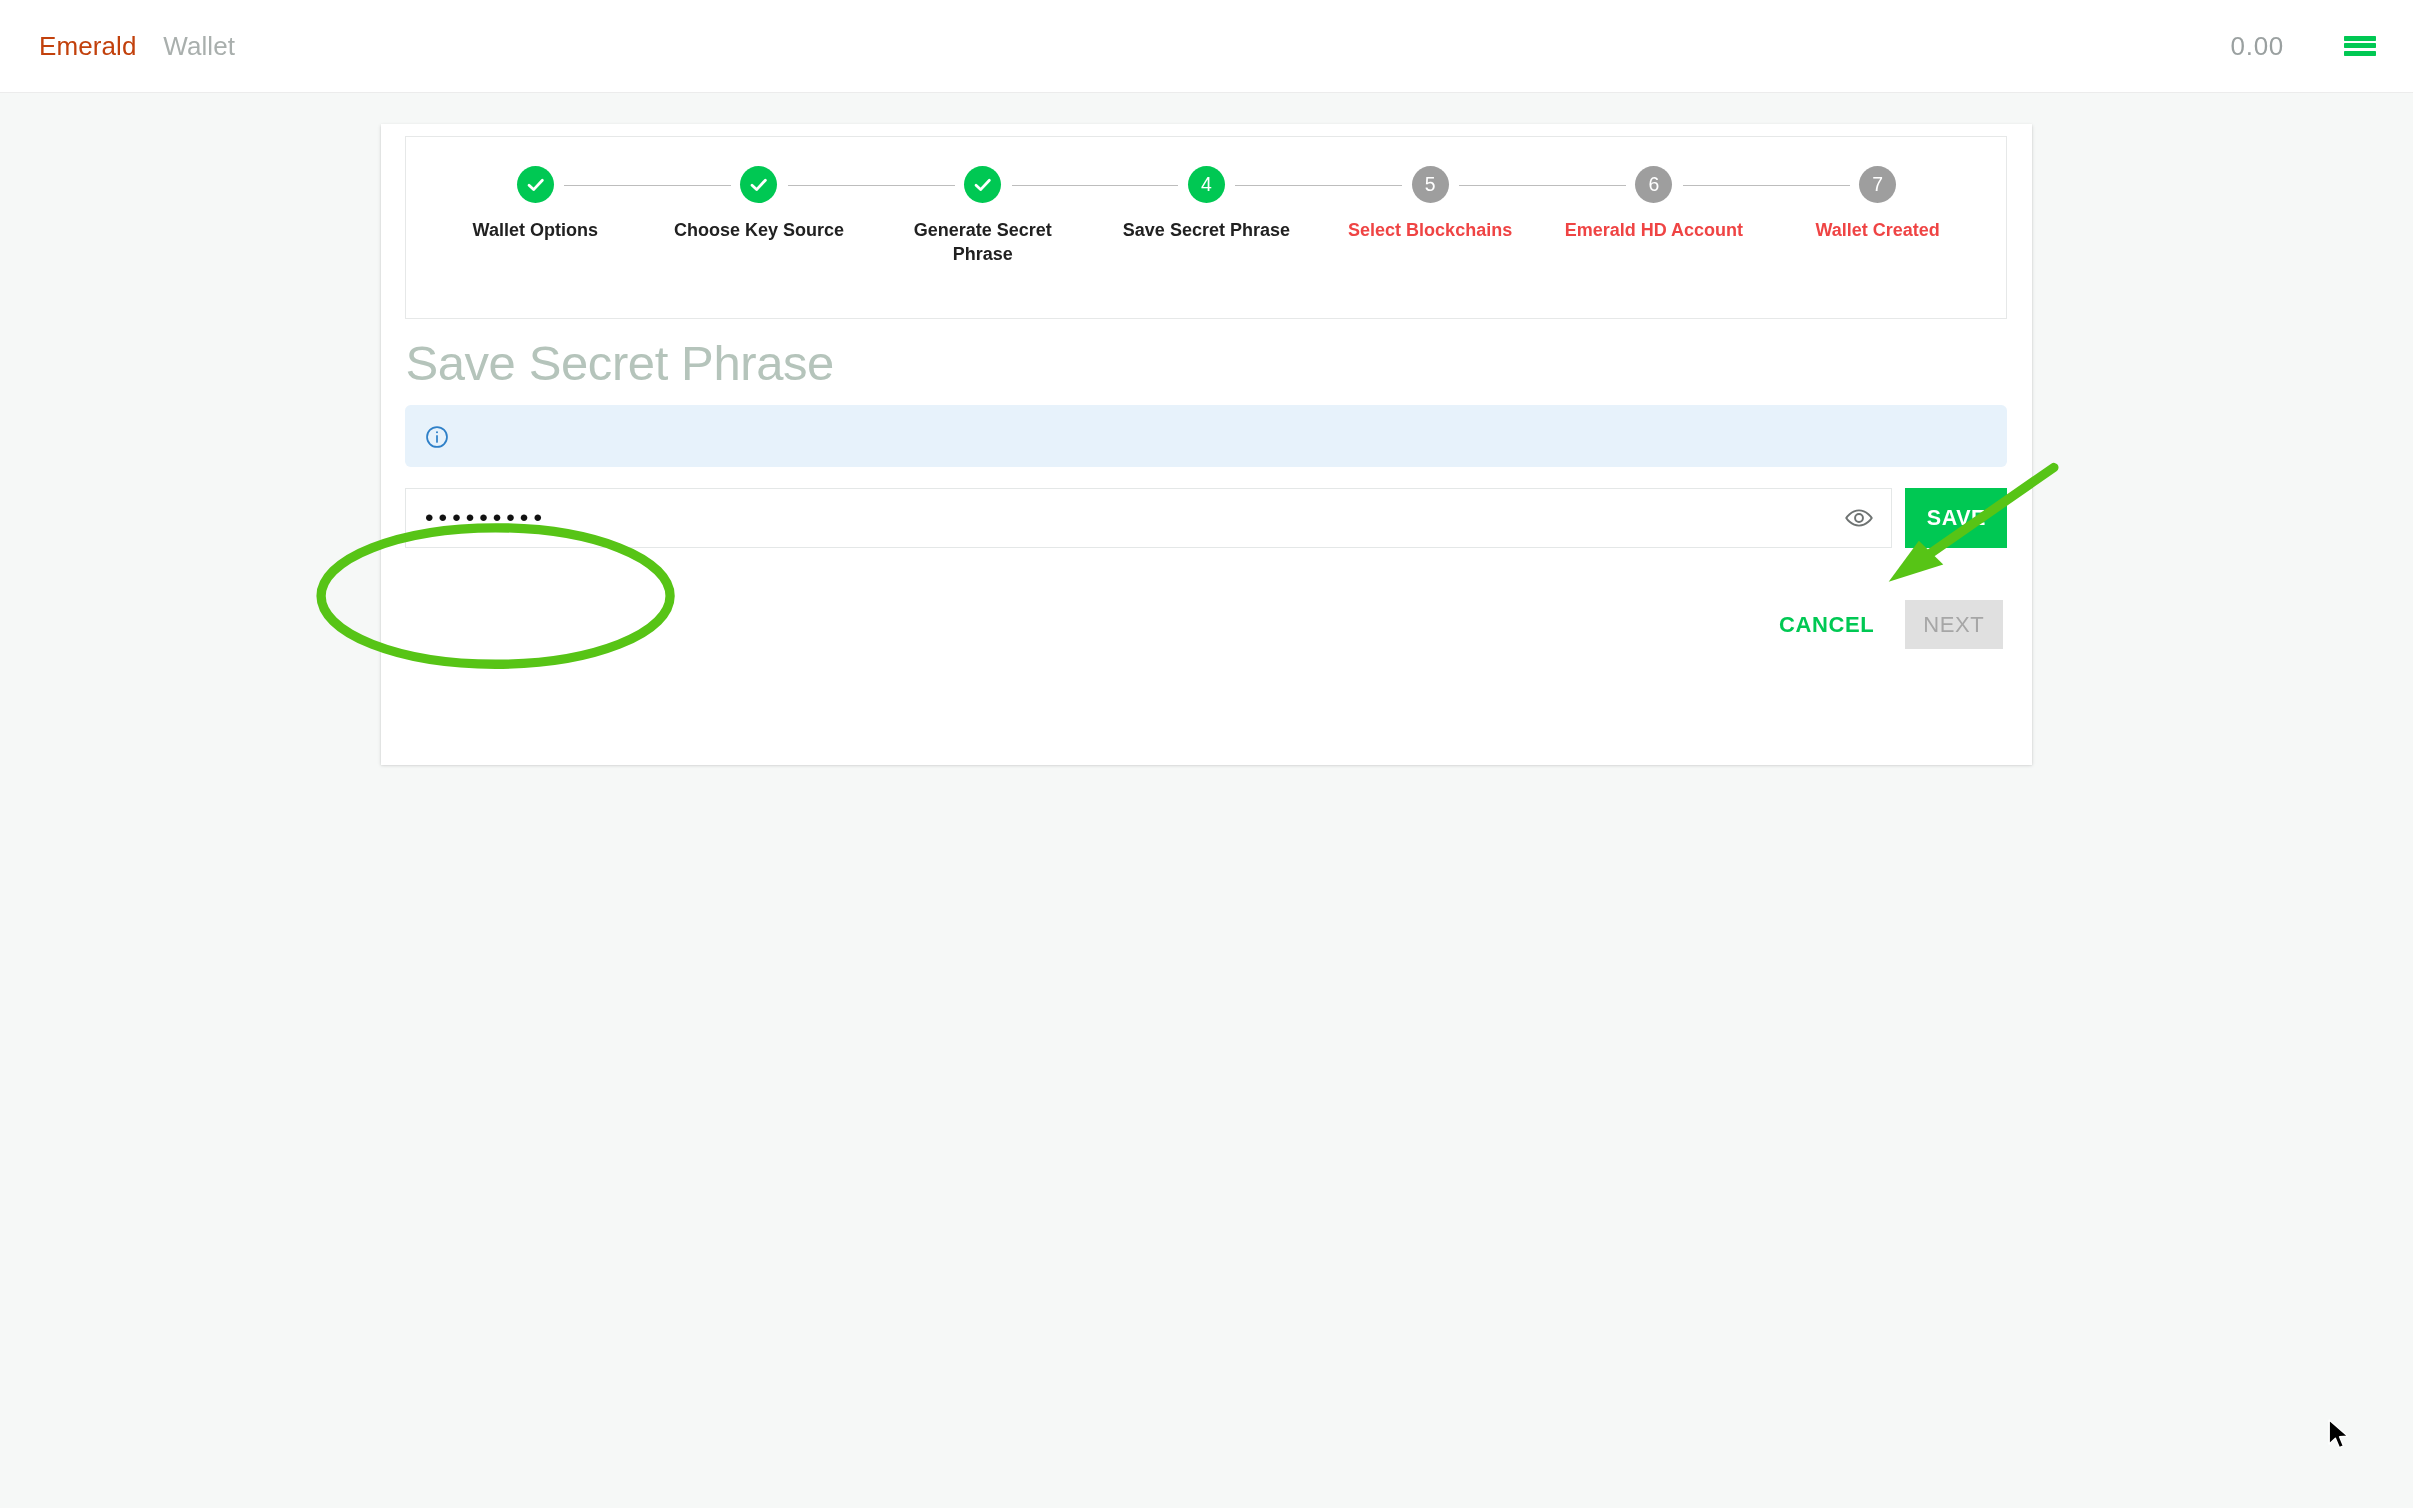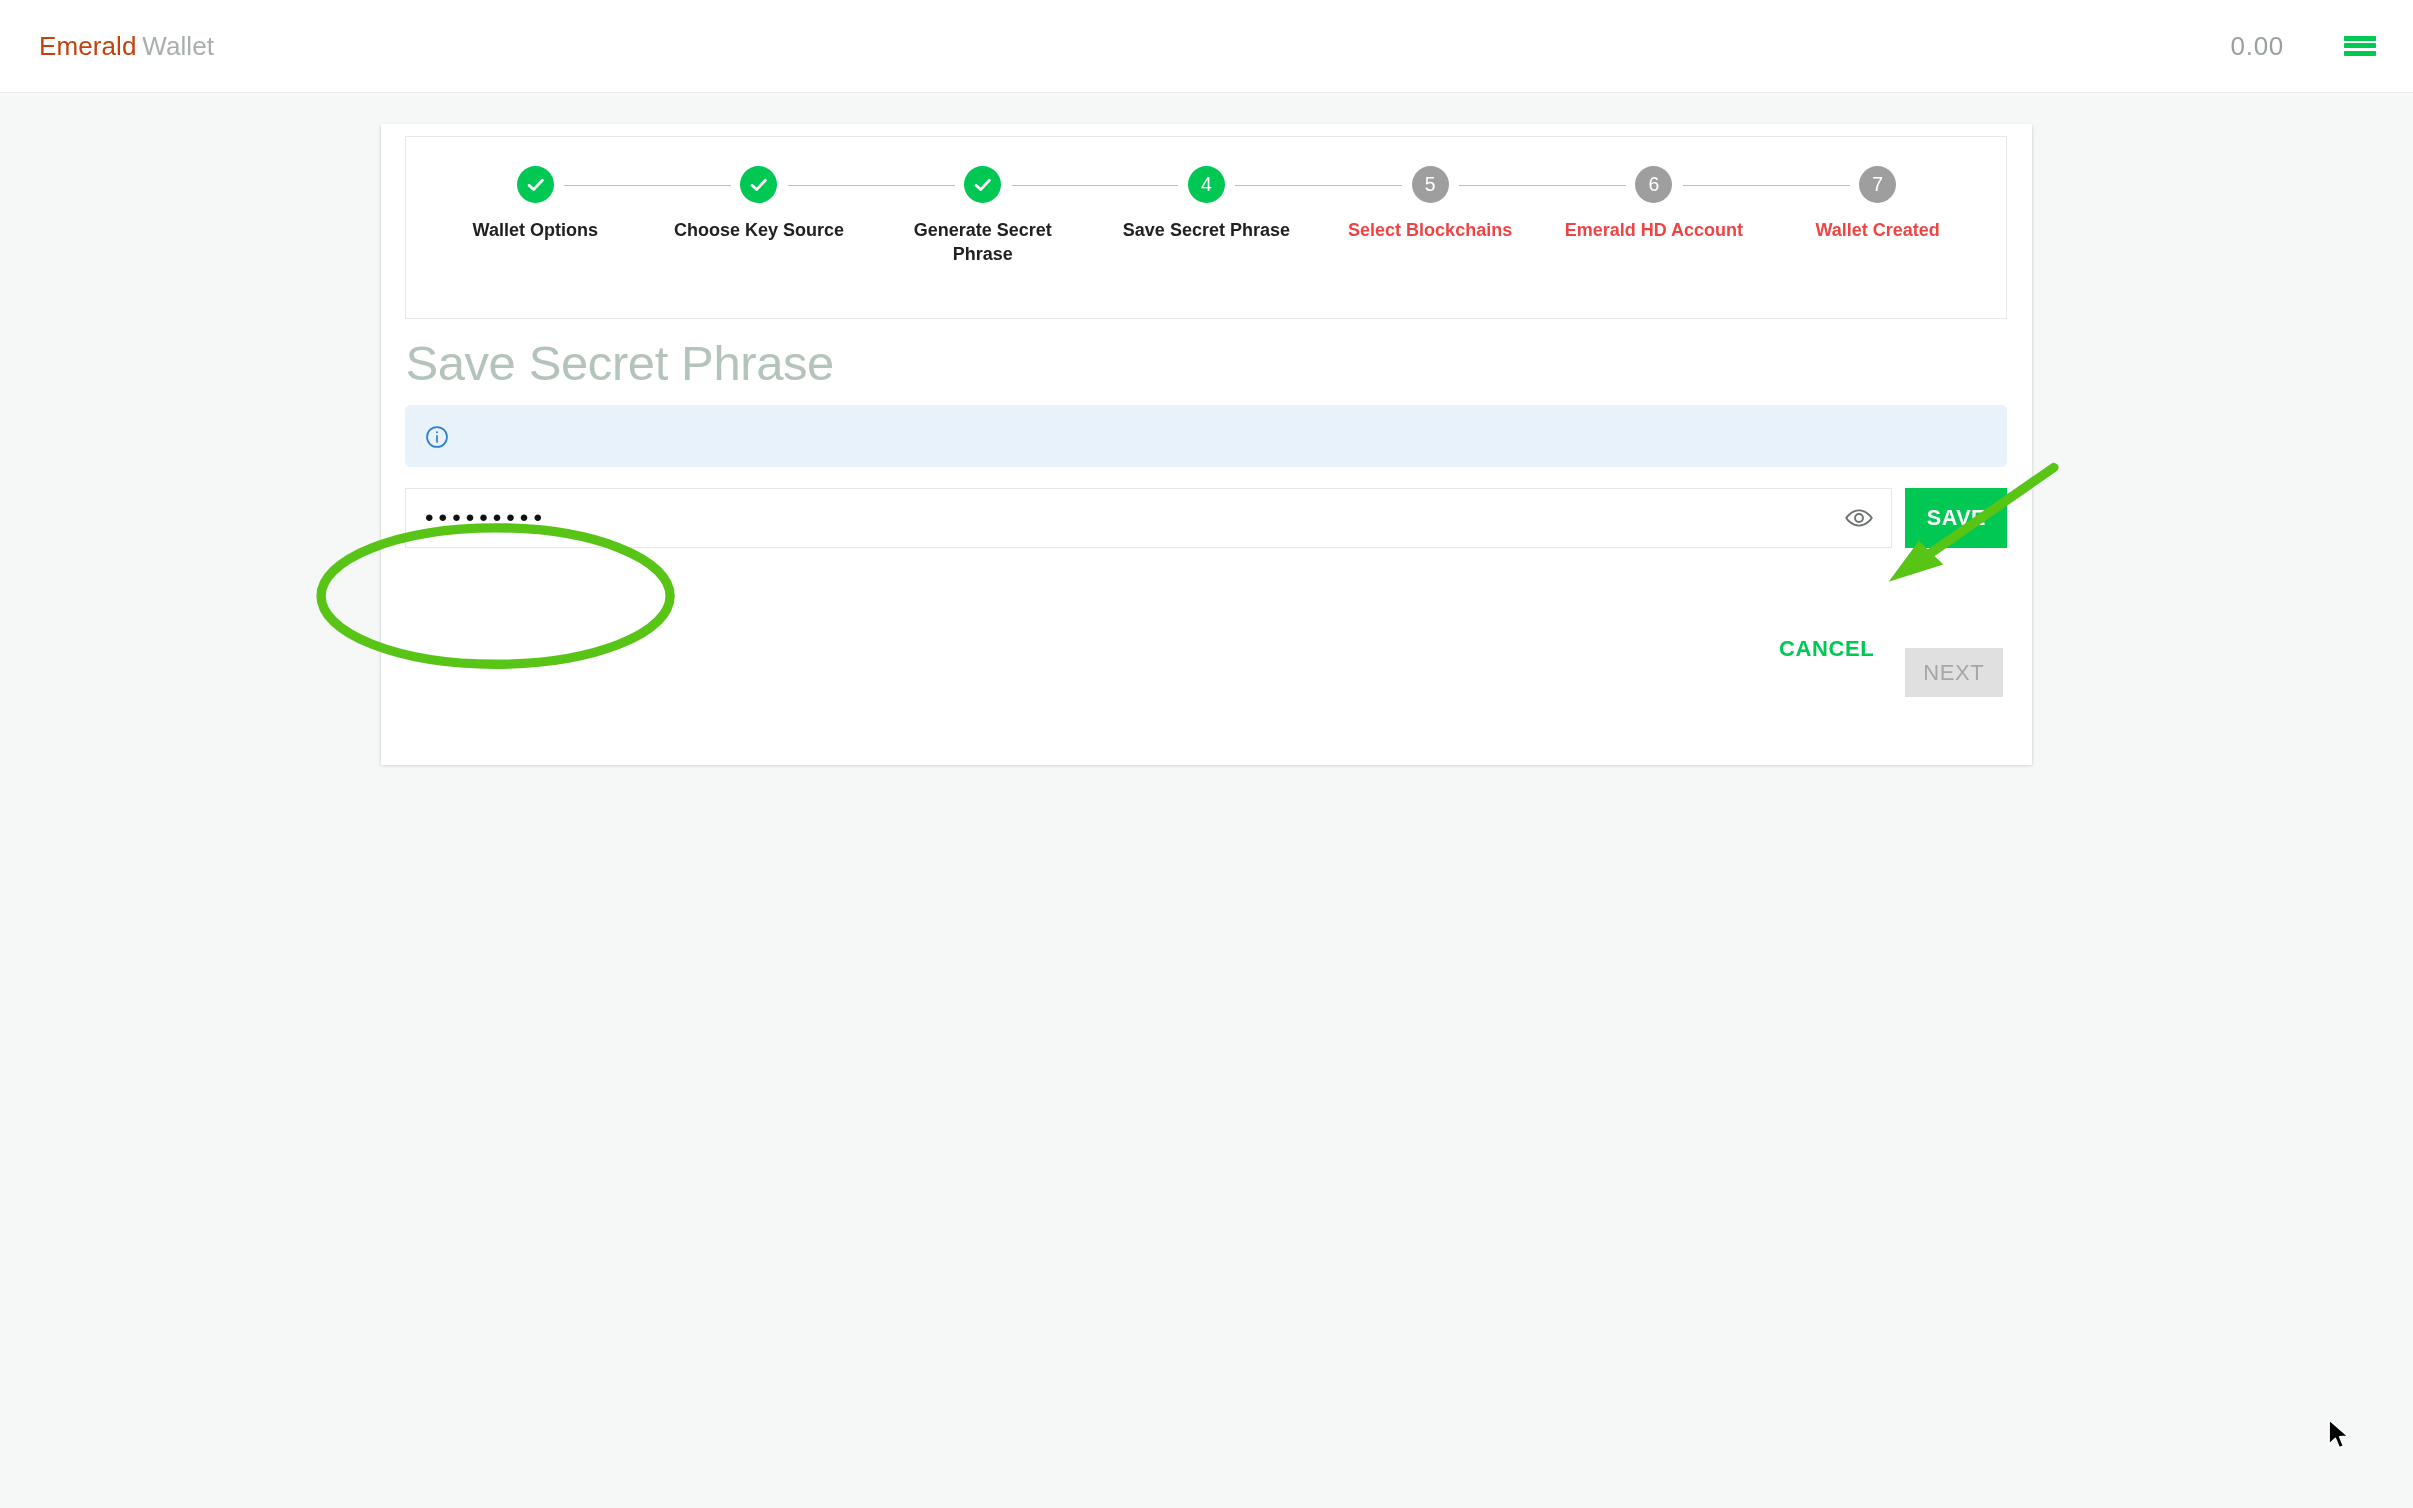--- a/index.html
+++ b/index.html
@@ -18,21 +18,21 @@
     width: 2413px; height: 93px;
     background: #ffffff;
     border-bottom: 0.7px solid #ececec;
     display: flex;
     align-items: center;
     justify-content: space-between;
     padding: 0 37px 0 39px;
   }
   #brand { font-size: 26px; letter-spacing: 0.1px; white-space: nowrap; }
   #brand .brand-primary { color: #c2410c; }
-  #brand .brand-secondary { color: #a9afad; padding-left: 5.7px; }
+  #brand .brand-secondary { color: #a9afad; padding-left: 5.7px; margin-left: 21px; }
 
   #header-right { display: flex; align-items: center; gap: 60px; }
   #balance { font-size: 26px; color: #9aa0a0; letter-spacing: 0.7px; }
 
   #menu-button {
     width: 32px; height: 24.4px;
     display: flex; flex-direction: column;
     justify-content: space-between;
     cursor: pointer;
     padding: 2.2px 0;
@@ -207,21 +207,20 @@
   #next-button {
     background: #e0e0e0;
     border: none;
     color: #a6a6a6;
     font-size: 22px;
     font-weight: normal;
     letter-spacing: 0.6px;
     font-family: "Liberation Sans", sans-serif;
     padding: 11.5px 18.7px;
     cursor: default;
-    margin-top: 48px;
   }
 
   
   #annotation-layer {
     position: absolute;
     left: 0; top: 0;
     width: 2413px; height: 1508px;
     pointer-events: none;
     z-index: 50;
   }

